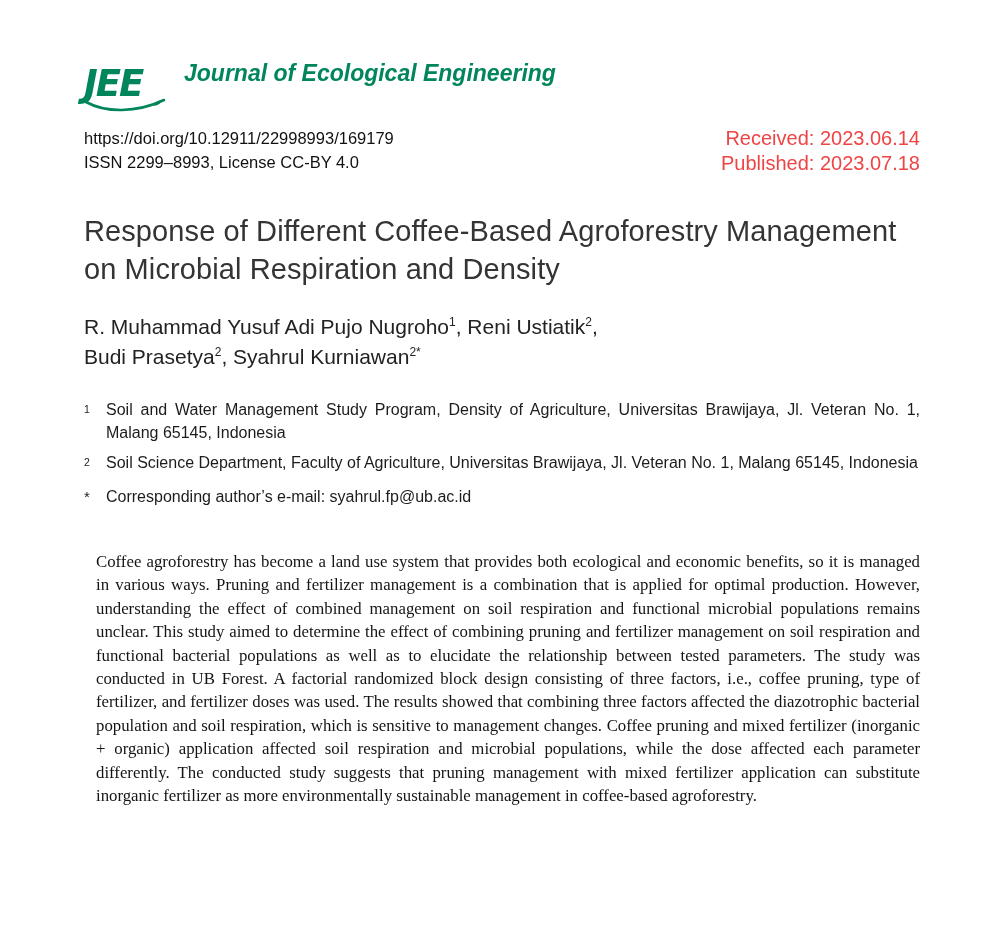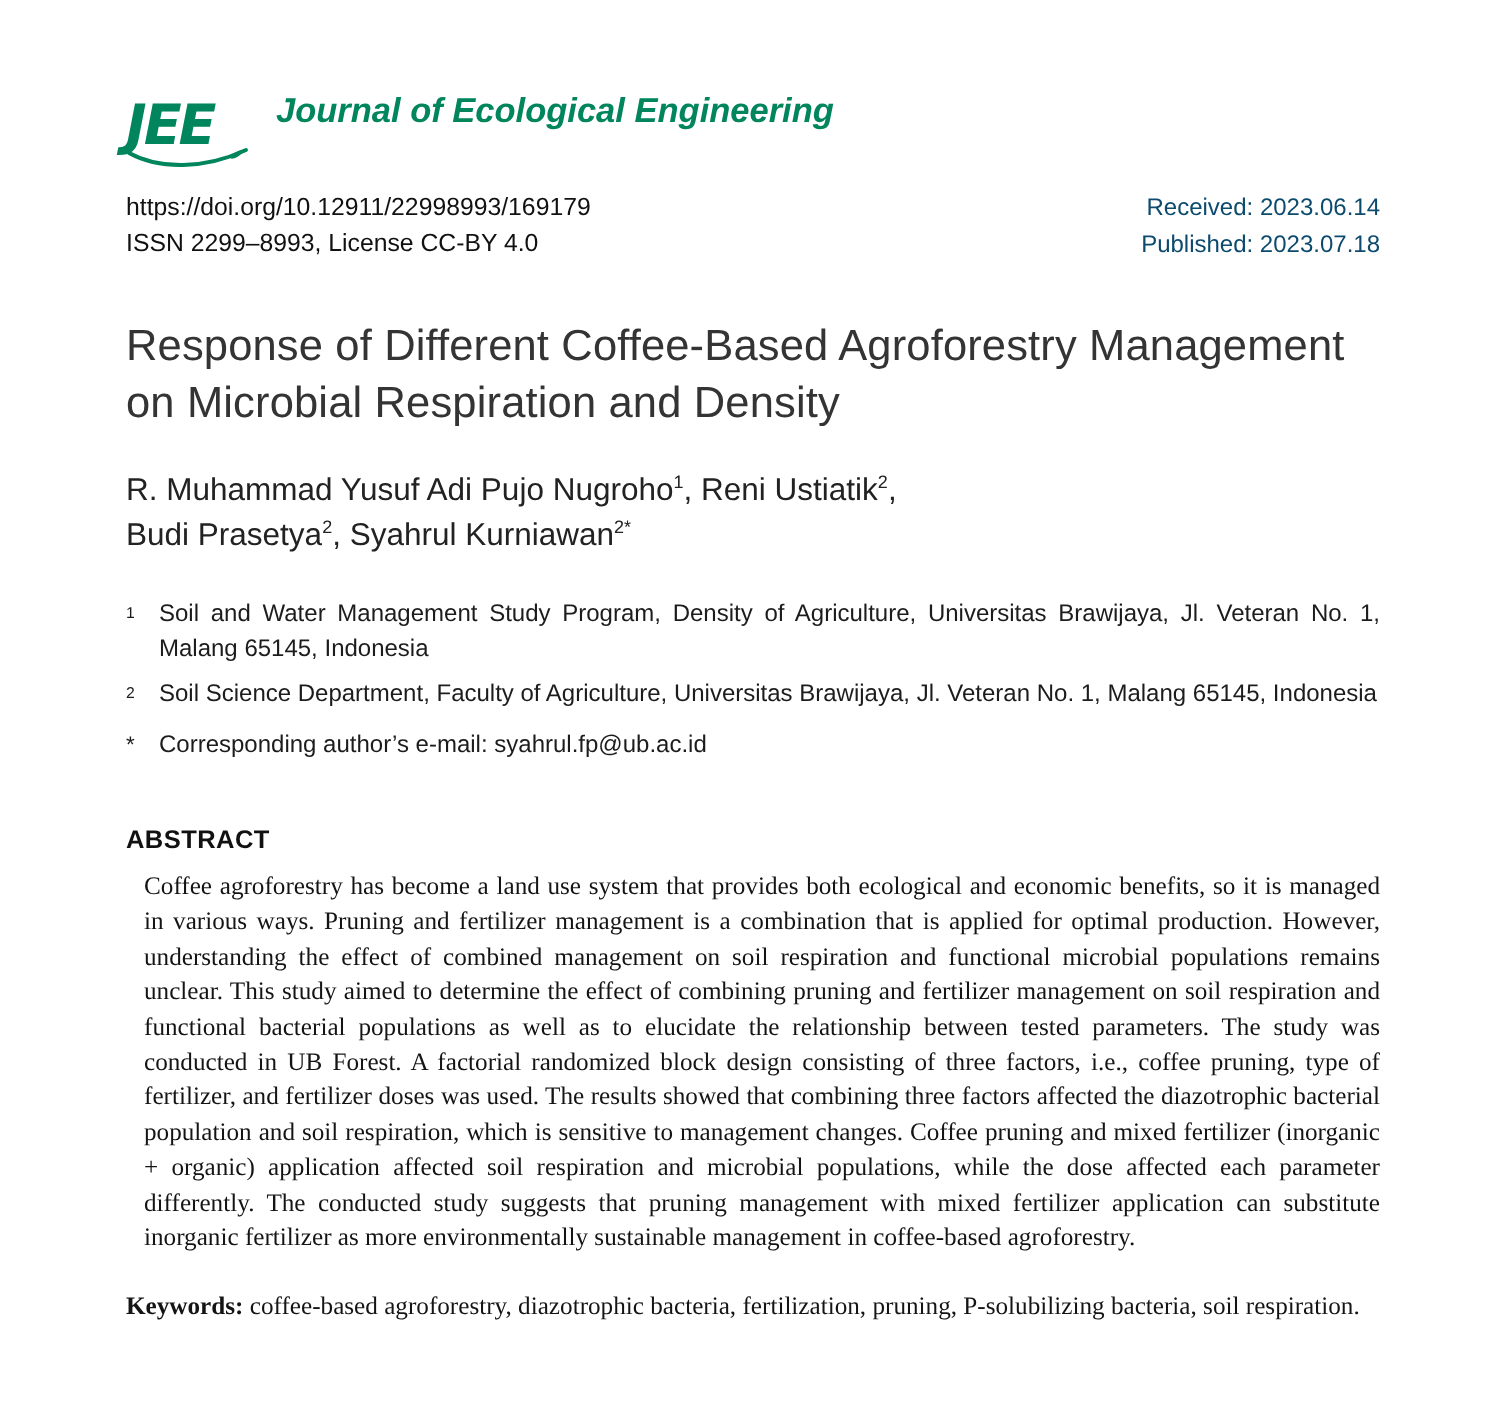--- a/index.html
+++ b/index.html
@@ -65,24 +65,24 @@
     align-items: flex-start;
     margin-bottom: 36px;
   }
   .citation-block {
     font-size: 16.5px;
     line-height: 24px;
     color: #111;
   }
   .ital { font-style: italic; }
   .dates-block {
-    font-size: 16px;
+    font-size: 20px;
     line-height: 25px;
     text-align: right;
-    color: #0c4a6e;
+    color: #ef4444;
   }
 
   
   .paper-title {
     margin: 0 0 24px 0;
     font-size: 29px;
     font-weight: normal;
     line-height: 38px;
     color: #343434;
     letter-spacing: 0.1px;
@@ -193,18 +193,16 @@
     <div class="affil">
       <span class="affil-marker"><sup>2</sup></span>
       <span class="affil-text">Soil Science Department, Faculty of Agriculture, Universitas Brawijaya, Jl. Veteran No. 1, Malang 65145, Indonesia</span>
     </div>
     <div class="affil">
       <span class="affil-marker">*</span>
       <span class="affil-text">Corresponding author’s e-mail: syahrul.fp@ub.ac.id</span>
     </div>
   </div>
 
-  <h2 class="abstract-heading">ABSTRACT</h2>
   <p class="abstract-text">Coffee agroforestry has become a land use system that provides both ecological and economic benefits, so it is managed in various ways. Pruning and fertilizer management is a combination that is applied for optimal production. However, understanding the effect of combined management on soil respiration and functional microbial populations remains unclear. This study aimed to determine the effect of combining pruning and fertilizer management on soil respiration and functional bacterial populations as well as to elucidate the relationship between tested parameters. The study was conducted in UB Forest. A factorial randomized block design consisting of three factors, i.e., coffee pruning, type of fertilizer, and fertilizer doses was used. The results showed that combining three factors affected the diazotrophic bacterial population and soil respiration, which is sensitive to management changes. Coffee pruning and mixed fertilizer (inorganic + organic) application affected soil respiration and microbial populations, while the dose affected each parameter differently. The conducted study suggests that pruning management with mixed fertilizer application can substitute inorganic fertilizer as more environmentally sustainable management in coffee-based agroforestry.</p>
 
-  <p class="keywords"><span class="kw-label">Keywords:</span><span> coffee-based agroforestry, diazotrophic bacteria, fertilization, pruning, P-solubilizing bacteria, soil respiration.</span></p>
 
 </div>
 
 </body></html>

